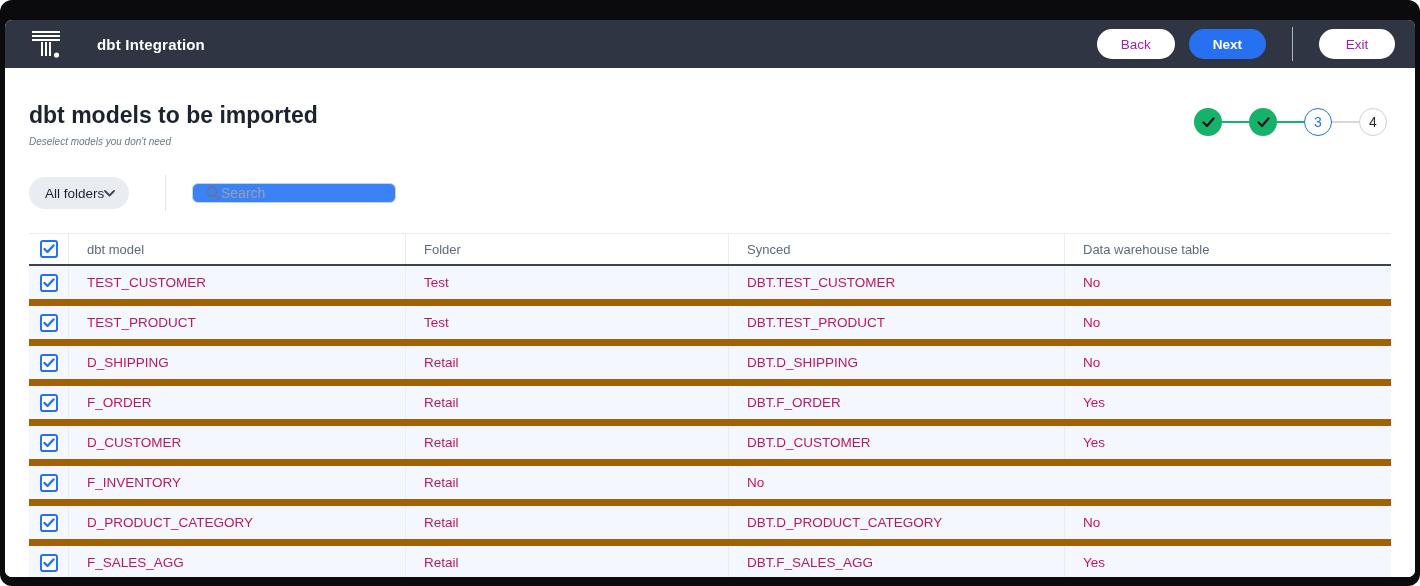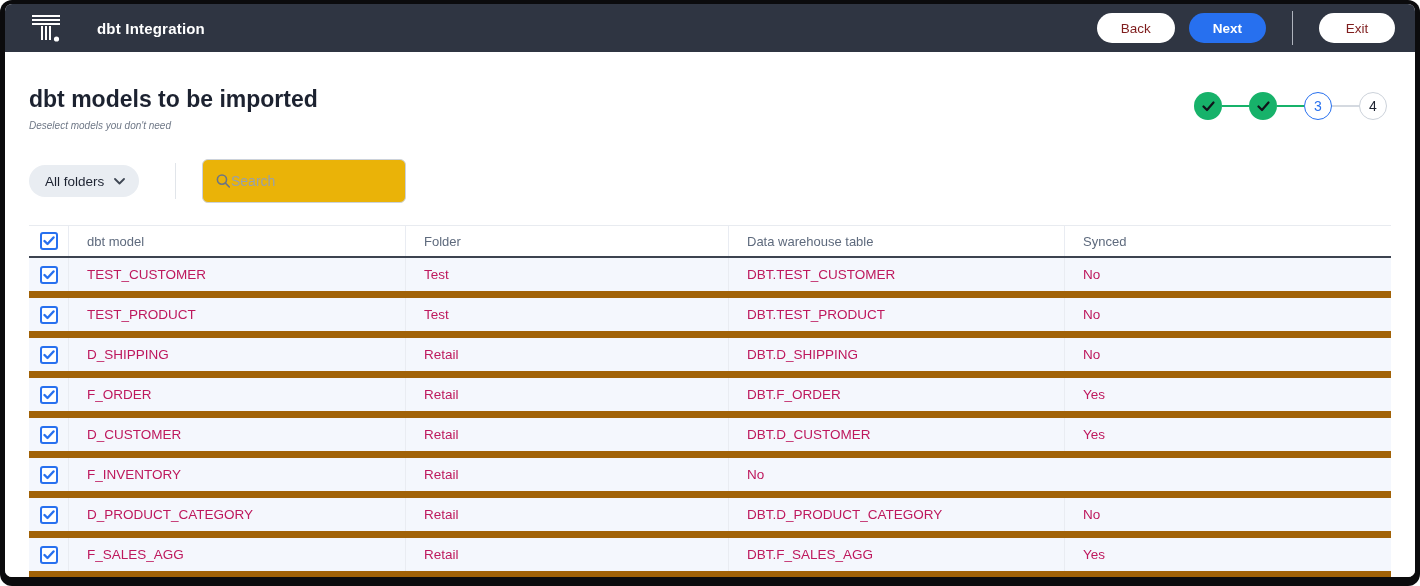--- a/index.html
+++ b/index.html
@@ -1,21 +1,21 @@
 <!DOCTYPE html>
 <html><head>
 <meta charset="utf-8">
 <style>
   * { box-sizing: border-box; margin: 0; padding: 0; }
   html, body { background: #ffffff; font-family: "Liberation Sans", sans-serif; }
   .frame {
     width: 1420px; height: 586px;
     background: #0b0b0d;
     border-radius: 12px;
-    padding: 4px 5px 9px 5px;
+    padding: 20px 5px 9px 5px;
     position: relative;
     overflow: hidden;
   }
   .window {
     width: 100%; height: 100%;
     background: #ffffff;
     border-radius: 7px;
     overflow: hidden;
     display: flex; flex-direction: column;
   }
@@ -29,21 +29,21 @@
   .logo { width: 30px; height: 30px; flex: 0 0 30px; }
   .topbar-title {
     color: #ffffff; font-size: 15px; font-weight: 700;
     margin-left: 36px; letter-spacing: .2px;
   }
   .topbar-right { margin-left: auto; display: flex; align-items: center; }
   .pill-btn {
     height: 30px; min-width: 76px; padding: 0 24px;
     border: none; border-radius: 16px;
     font-family: "Liberation Sans", sans-serif;
-    font-size: 13.5px; color: #7f1d1d; background: #ffffff;
+    font-size: 13.5px; color: #a21caf; background: #ffffff;
     display: inline-flex; align-items: center; justify-content: center;
     cursor: pointer;
   }
   .pill-btn.primary { background: #2770ef; color: #ffffff; font-weight: bold; }
   .btn-gap { width: 14px; }
   .topbar-divider {
     width: 1px; height: 34px; background: #c6cad2; opacity: .85;
     margin: 0 26px;
   }
   
@@ -60,28 +60,28 @@
   }
   .step-circle.done { background: #17b26a; }
   .step-circle.active { border: 1.5px solid #2770ef; color: #2770ef; }
   .step-circle.upcoming { border: 1.5px solid #ccd2da; color: #1c2230; }
   .step-connector { width: 27px; height: 2px; background: #d4d9e0; }
   .step-connector.done { background: #17b26a; }
   
   .filters { display: flex; align-items: center; margin-top: 28px; }
   .folder-pill {
     height: 32px; background: #e9edf2; border: none; border-radius: 16px;
-    padding: 0 14px 0 16px; display: inline-flex; align-items: center; gap: 10px;
+    padding: 0 14px 0 16px; display: inline-flex; align-items: center; 
     font-family: "Liberation Sans", sans-serif;
     font-size: 13.5px; color: #1c2230; cursor: pointer;
   }
   .filters-divider { width: 1px; height: 36px; background: #e1e5ea; margin: 0 26px 0 36px; }
   .search-box {
-    width: 204px; height: 44px;
-    border: 1px solid #ccd2da; border-radius: 6px; background: #eab308;
+    width: 204px; height: 20px;
+    border: 1px solid #ccd2da; border-radius: 6px; background: #3b82f6;
     display: flex; align-items: center; padding: 0 10px 0 13px; 
   }
   .search-box input {
     border: none; outline: none; width: 100%;
     font-family: "Liberation Sans", sans-serif;
     font-size: 14px; color: #1d2433; background: transparent;
   }
   .search-box input::placeholder { color: #97a0ad; }
   
   .table { margin-top: 22px; }
@@ -188,22 +188,22 @@
         <div class="trow thead">
           <div class="cell cb">
             <span class="checkbox">
               <svg width="12" height="10" viewBox="0 0 12 10">
                   <polyline points="1.5,5 4.5,8 10.5,1.5" fill="none" stroke="#2770ef" stroke-width="2.4" stroke-linecap="round" stroke-linejoin="round"></polyline>
                 </svg>
             </span>
           </div>
           <div class="cell">dbt model</div>
           <div class="cell">Folder</div>
+          <div class="cell">Synced</div>
           <div class="cell">Data warehouse table</div>
-          <div class="cell">Synced</div>
         </div>
         <div class="tbody">
   <div class="trow">
     <div class="cell cb">
       <span class="checkbox">
         <svg width="12" height="10" viewBox="0 0 12 10">
                     <polyline points="1.5,5 4.5,8 10.5,1.5" fill="none" stroke="#2770ef" stroke-width="2.4" stroke-linecap="round" stroke-linejoin="round"></polyline>
                   </svg>
       </span>
     </div>

